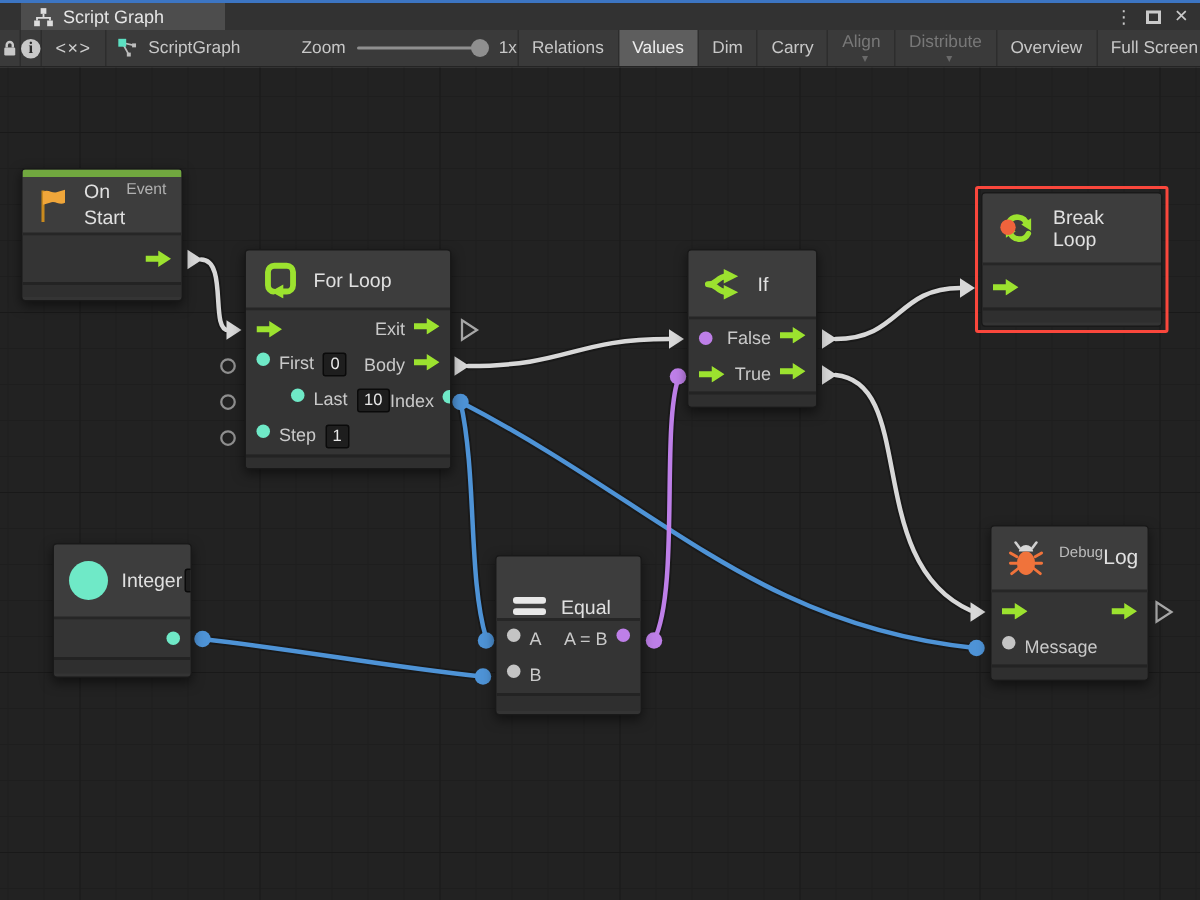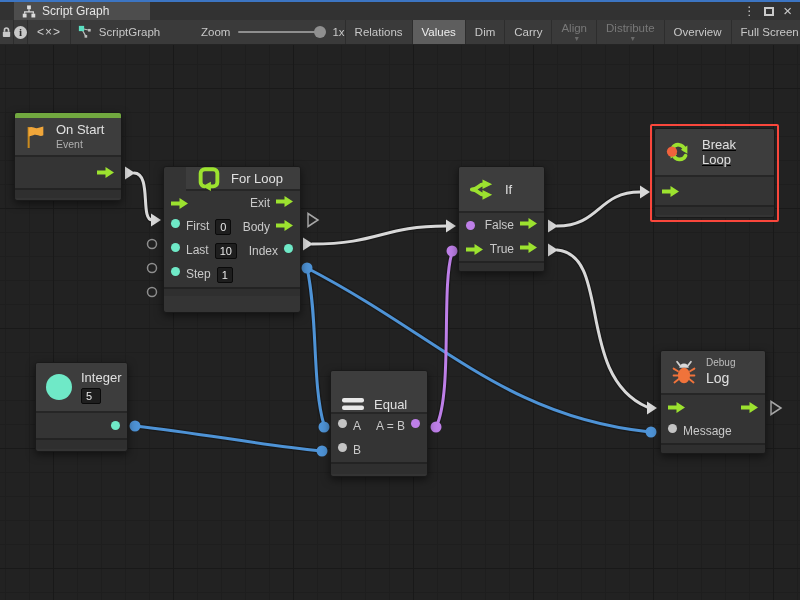--- a/index.html
+++ b/index.html
@@ -39,32 +39,32 @@
       linear-gradient(to right,#1e1e1e 1px,transparent 1px);
     background-size:120px 120px,120px 120px,24px 24px,24px 24px;
     background-position:0 43px,53px 0,0 19px,5px 0;}
   svg.wires{position:absolute;top:0;left:0;z-index:1;}
 
   
   .node{position:absolute;z-index:2;background:#343434;border:1px solid #191919;border-radius:3px;box-shadow:0 3px 8px rgba(0,0,0,.5);overflow:hidden;}
   .accent{height:5px;background:#71a83f;}
   .hdr{background:#3d3d3d;display:flex;align-items:center;gap:9px;padding:0 10px;border-bottom:2px solid #262626;}
   .hdr .ttl{color:#e0e0e0;font-size:13px;}
-  .hdr .tcol{display:flex;flex-direction:column;line-height:1.25;}
+  .hdr .tcol{display:flex;flex-direction:row;line-height:1.25;}
   .hdr .sub{color:#b0b0b0;font-size:10.5px;}
   .hdr .cat{color:#bdbdbd;font-size:10px;}
   .hdr .big{color:#e0e0e0;font-size:14px;}
   .ftr{background:#2f2f2f;border-top:2px solid #232323;}
   .row{display:flex;align-items:center;justify-content:space-between;padding:0 7px;}
   .grp{display:flex;align-items:flex-start;gap:6px;}
   .plabel{color:#c9c9c9;font-size:12px;}
   .dot{width:9px;height:9px;border-radius:50%;display:inline-block;}
   .dot.teal{background:#6fe9c7;} .dot.purple{background:#be7fe8;} .dot.gray{background:#c4c4c4;}
   .vbox{background:#1e1e1e;border:1px solid #0a0a0a;border-radius:2px;color:#e8e8e8;font-size:11px;padding:0 4px;min-width:14px;height:16px;line-height:15px;text-align:left;display:inline-block;}
-  .selwrap{position:absolute;z-index:3;border:2px solid #fa473c;border-radius:2px;padding:2px;text-decoration:underline;}
+  .selwrap{position:absolute;z-index:3;border:2px solid #fa473c;border-radius:2px;padding:2px;}
   .selwrap .node{position:relative;z-index:auto;left:0;top:0;}
   .bigcircle{width:26px;height:26px;border-radius:50%;background:#6fe9c7;flex:none;}
   .flowarrow{display:inline-flex;}
 </style>
 </head>
 <body>
 
 <div id="app">
   <div class="focusline"></div>
 
@@ -232,21 +232,21 @@
         <span class="flowarrow">
           <svg width="17" height="11" viewBox="0 0 17 11">
               <path d="M0 3.5h8.5V0L17 5.5 8.5 11V7.5H0z" fill="#9CE22F"></path>
             </svg>
         </span>
       </div>
       <div class="ftr" style="height:10px;"></div>
     </div>
 
     <div class="node" style="left:163px;top:121px;width:138px;height:147px;">
-      <div class="hdr" style="height:24px;margin-left:22px;">
+      <div class="hdr" style="height:40px;">
         <span style="display:inline-flex;">
           <svg width="26" height="26" viewBox="0 0 28 28">
               <path d="M9 23 a4.5 4.5 0 0 1 -4 -4.5 V9 a4.5 4.5 0 0 1 4.5 -4.5 h9 A4.5 4.5 0 0 1 23 9 v9.5 a4.5 4.5 0 0 1 -4.5 4.5 h-4" fill="none" stroke="#9CE22F" stroke-width="4.2" stroke-linecap="round"></path>
               <path d="M16 18 v10 l-9 -5 z" fill="#9CE22F"></path>
             </svg>
         </span>
         <span class="ttl">For Loop</span>
       </div>
       <div class="row" style="height:24px;">
         <span class="flowarrow">
@@ -271,21 +271,21 @@
         </span>
         <span class="grp">
           <span class="plabel">Body</span>
           <span class="flowarrow">
               <svg width="17" height="11" viewBox="0 0 17 11">
                 <path d="M0 3.5h8.5V0L17 5.5 8.5 11V7.5H0z" fill="#9CE22F"></path>
               </svg>
             </span>
         </span>
       </div>
-      <div class="row" style="height:24px;">
+      <div class="row" style="height:24px;margin-left:23px;">
         <span class="grp">
           <span class="dot teal"></span>
           <span class="plabel">Last</span>
           <span class="vbox">10</span>
         </span>
         <span class="grp">
           <span class="plabel">Index</span>
           <span class="dot teal"></span>
         </span>
       </div>

